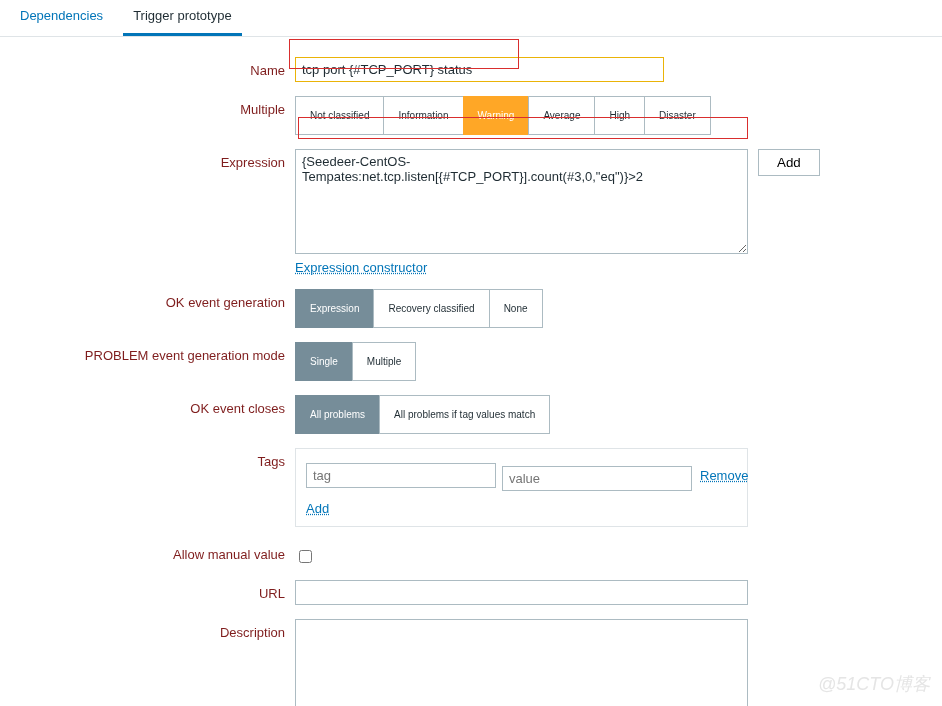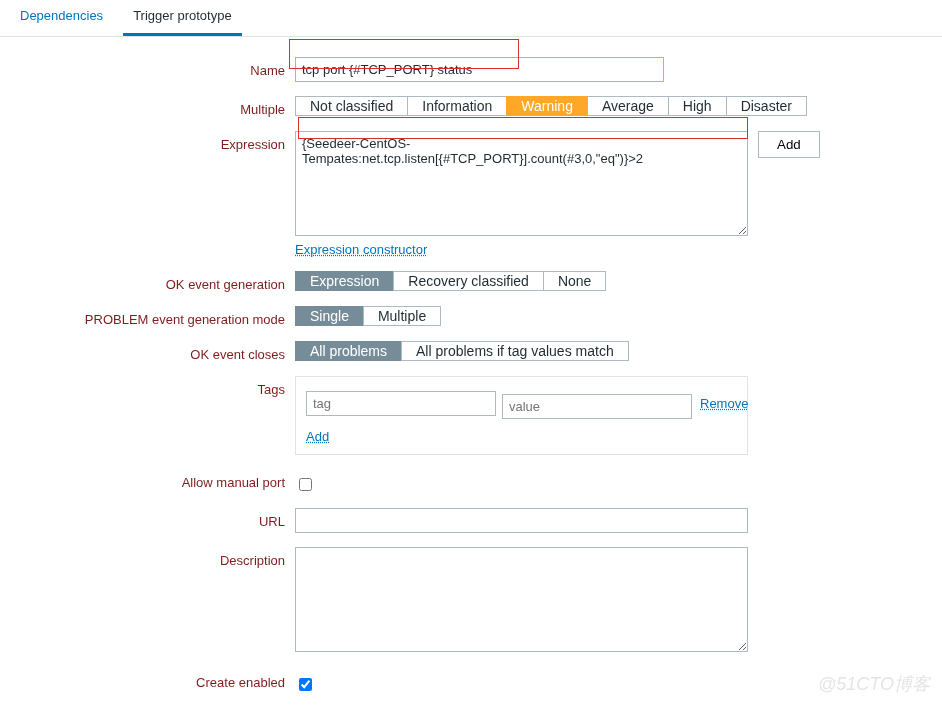--- a/index.html
+++ b/index.html
@@ -62,26 +62,26 @@
   .name-highlight {
     position: absolute;
     border: 1px solid #d92e2e;
     pointer-events: none;
   }
   .btn-group {
     display: flex;
   }
   .btn {
     display: inline-block;
-    padding: 1px 14px;
+    padding: 13px 14px;
     border: 1px solid #acbbc2;
     background: #fff;
     color: #1f2c33;
     cursor: pointer;
-    font-size: 14px;
+    font-size: 10px;
     text-align: left;
     margin-left: -1px;
   }
   .btn:first-child { margin-left: 0; }
   .btn.warning-sel {
     background: #ffa726;
     border-color: #ffa726;
     color: #fff;
   }
   .btn.gray-sel {
@@ -232,21 +232,21 @@
           <span class="tag-remove">Remove</span>
         </div>
         <div style="margin-top:10px;">
           <span class="link">Add</span>
         </div>
       </div>
     </div>
   </div>
 
   <div class="row">
-    <div class="label">Allow manual port</div>
+    <div class="label">Allow manual value</div>
     <div class="field" style="padding-top:6px;">
       <input type="checkbox" style="">
     </div>
   </div>
 
   <div class="row">
     <div class="label">URL</div>
     <div class="field">
       <input type="text" class="url-input" value="" style="">
     </div>

